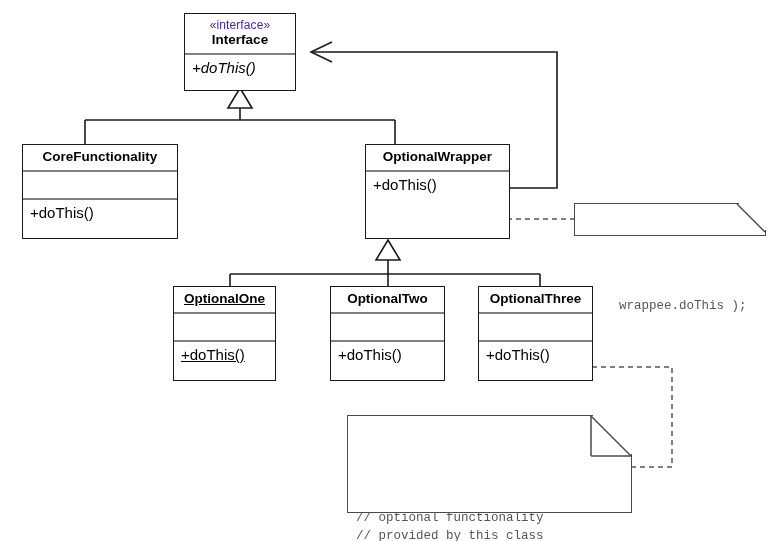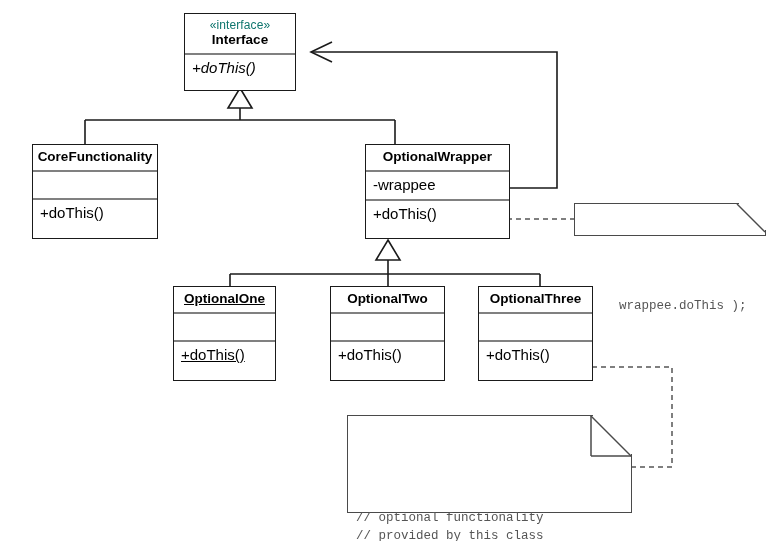--- a/index.html
+++ b/index.html
@@ -46,21 +46,21 @@
     padding: 4px 6px 5px 6px;
     display: flex;
     flex-direction: column;
     justify-content: center;
     align-items: center;
   }
   .stereotype {
     font-weight: normal;
     font-size: 12px;
     letter-spacing: .1px;
-    color: #0f766e;
+    color: #4c1d95;
   }
   .uml-attrs, .uml-ops {
     box-sizing: border-box;
     border-top: 2px solid #808080;
     font-size: 15px;
     color: #000000;
     padding: 4px 7px 4px 7px;
     min-height: 15px;
   }
   .uml-ops.italic, .uml-attrs.italic { font-style: italic; }
@@ -140,36 +140,33 @@
   <div class="uml-class" style="left:184px; top:13px; width:112px; height:78px;">
     <div class="uml-head">
       <span class="stereotype">«interface»</span>
       <span>Interface</span>
     </div>
     <div class="uml-ops italic">
       <div class="op-line">+doThis()</div>
     </div>
   </div>
 
-  <div class="uml-class" style="left:22px; top:144px; width:126px; height:95px;margin-left:10px;">
+  <div class="uml-class" style="left:22px; top:144px; width:156px; height:95px;">
     <div class="uml-head">
       <span>CoreFunctionality</span>
     </div>
     <div class="uml-attrs empty-compartment"></div>
     <div class="uml-ops">
       <div class="op-line">+doThis()</div>
     </div>
   </div>
 
   <div class="uml-class" style="left:317px; top:144px; width:145px; height:95px;margin-left:48px;">
     <div class="uml-head">
       <span>OptionalWrapper</span>
-    </div>
-    <div class="uml-attrs">
-      <div class="op-line">-wrappee</div>
     </div>
     <div class="uml-ops">
       <div class="op-line">+doThis()</div>
     </div>
   </div>
 
   <div class="uml-class" style="left:173px; top:286px; width:103px; height:95px;text-decoration:underline;">
     <div class="uml-head">
       <span>OptionalOne</span>
     </div>

